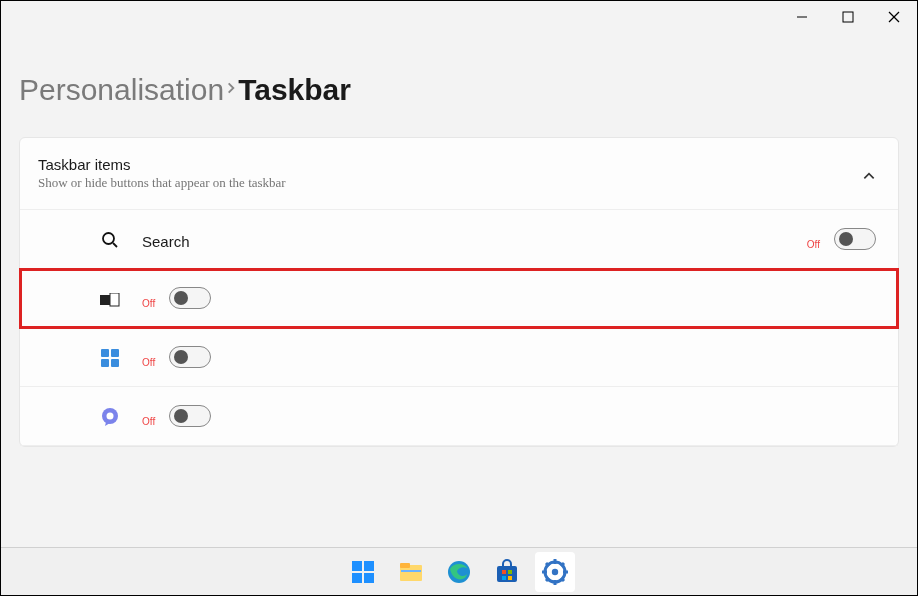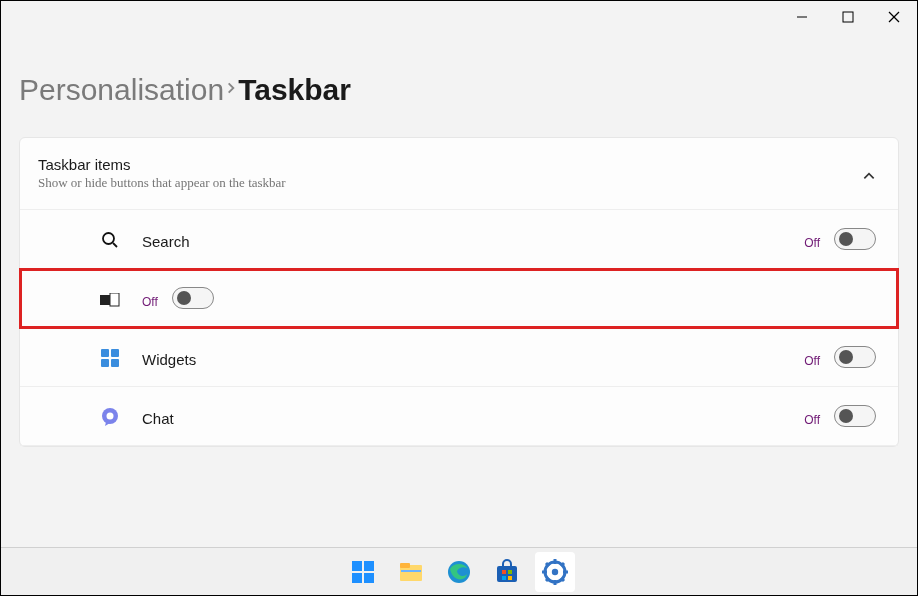--- a/index.html
+++ b/index.html
@@ -17,21 +17,21 @@
 .card { margin: 0 18px; background: #fdfdfd; border: 1px solid #e6e6e6; border-radius: 6px; }
 
 .section-header { display: flex; align-items: center; padding: 18px 22px 18px 18px; border-bottom: 1px solid #eee; gap: 11px; }
 .section-header .titles { flex: 1; }
 .section-title { font-size: 15px; color: #1a1a1a; }
 .section-sub { font-size: 13px; color: #767676; margin-top: 2px; font-family: Liberation Serif, serif; }
 
 .row { display: flex; align-items: flex-end; padding: 18px 22px 18px 18px; border-bottom: 1px solid #eee; }
 .row .icon { width: 24px; display: flex; justify-content: center; margin-left: 60px; margin-right: 20px; }
 .row .label { flex: 1; font-size: 15px; color: #1a1a1a; }
-.row .state { font-size: 12px; color: #701a75; margin-right: 14px; }
+.row .state { font-size: 10px; color: #ef4444; margin-right: 14px; }
 
 .toggle { width: 42px; height: 22px; border-radius: 11px; border: 1px solid #888; background: #f5f5f5; position: relative; cursor: pointer; }
 .toggle .knob { position: absolute; top: 3px; left: 4px; width: 14px; height: 14px; border-radius: 50%; background: #555; }
 
 .highlight { outline: 3px solid #d22; outline-offset: -2px; }
 
 .taskbar { position: absolute; left: 0; right: 0; bottom: 0; height: 48px; background: #f0f0f0; border-top: 1px solid #d0d0d0; display: flex; align-items: center; justify-content: center; gap: 8px; }
 .taskbar .tb { width: 40px; height: 40px; display: flex; align-items: center; justify-content: center; border-radius: 4px; cursor: pointer; }
 .taskbar .tb.active { background: #fff; }
 
@@ -111,35 +111,33 @@
       </div>
       <div class="row">
         <span class="icon">
           <svg width="20" height="20" viewBox="0 0 20 20">
             <rect x="1" y="1" width="8" height="8" fill="#3a8dde" rx="1"></rect>
             <rect x="11" y="1" width="8" height="8" fill="#3a8dde" rx="1"></rect>
             <rect x="1" y="11" width="8" height="8" fill="#3a8dde" rx="1"></rect>
             <rect x="11" y="11" width="8" height="8" fill="#3a8dde" rx="1"></rect>
           </svg>
         </span>
-        <span class="label">Widgets</span>
         <span class="state">Off</span>
         <span class="toggle">
           <span class="knob"></span>
         </span>
       </div>
       <div class="row">
         <span class="icon">
           <svg width="20" height="20" viewBox="0 0 20 20">
             <circle cx="10" cy="9" r="8" fill="#7b83eb"></circle>
             <path d="M6 15l-1 4 5-3" fill="#7b83eb"></path>
             <circle cx="10" cy="9" r="3.5" fill="#fff"></circle>
           </svg>
         </span>
-        <span class="label">Chat</span>
         <span class="state">Off</span>
         <span class="toggle">
           <span class="knob"></span>
         </span>
       </div>
     </div>
 
 </div>
 
 <div class="taskbar">

